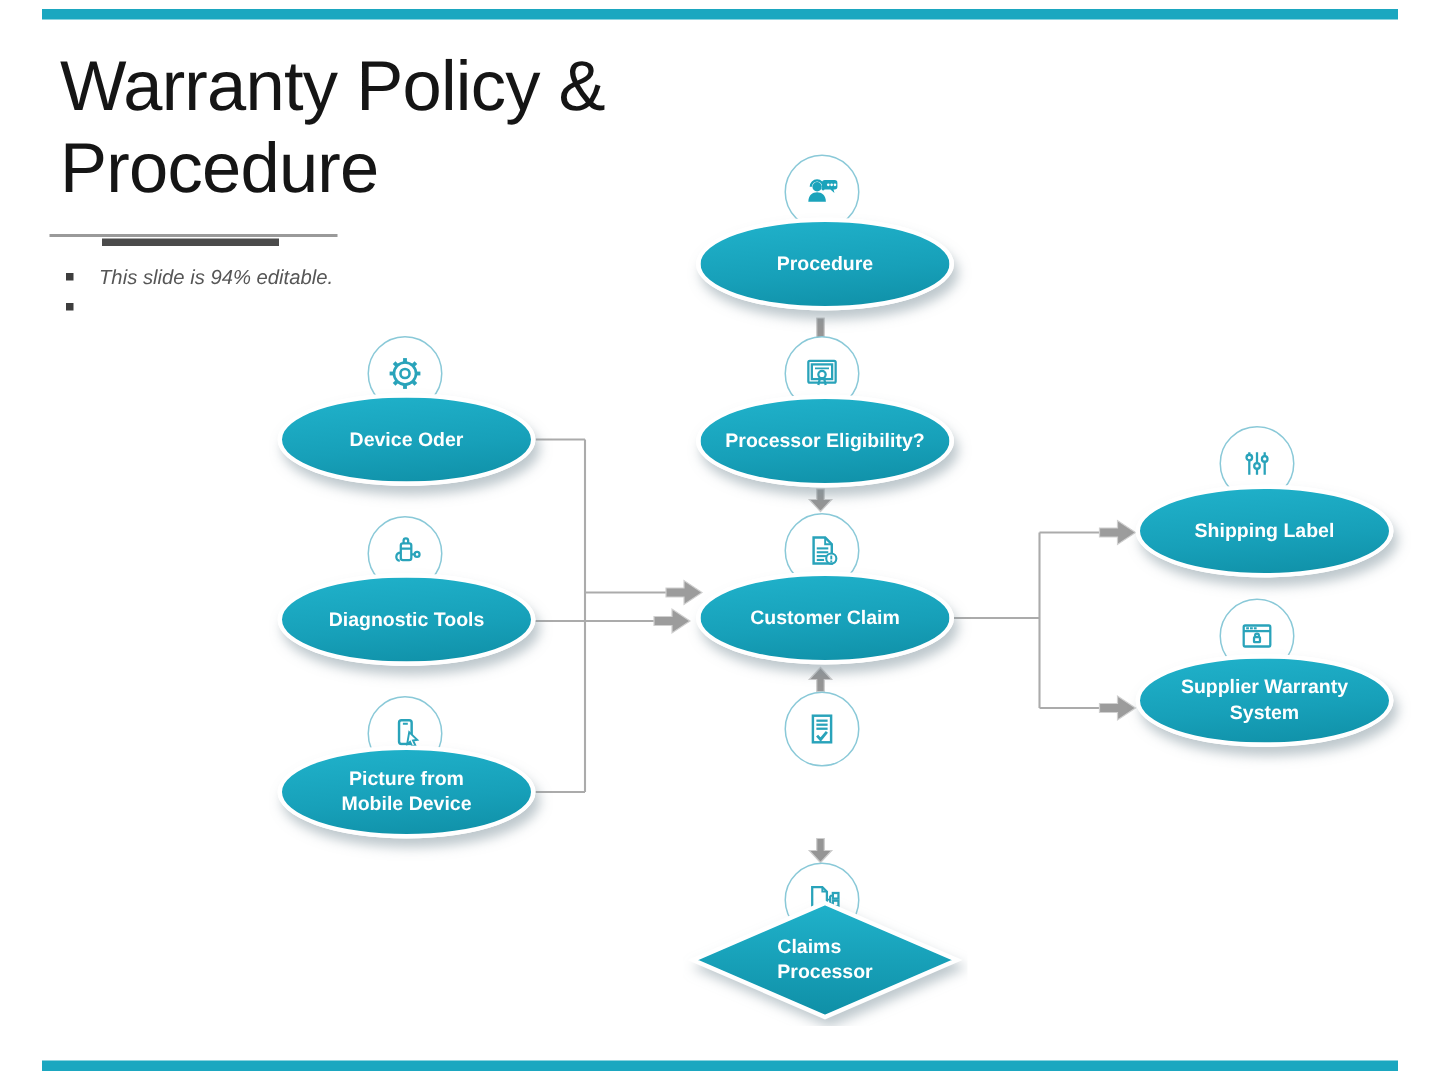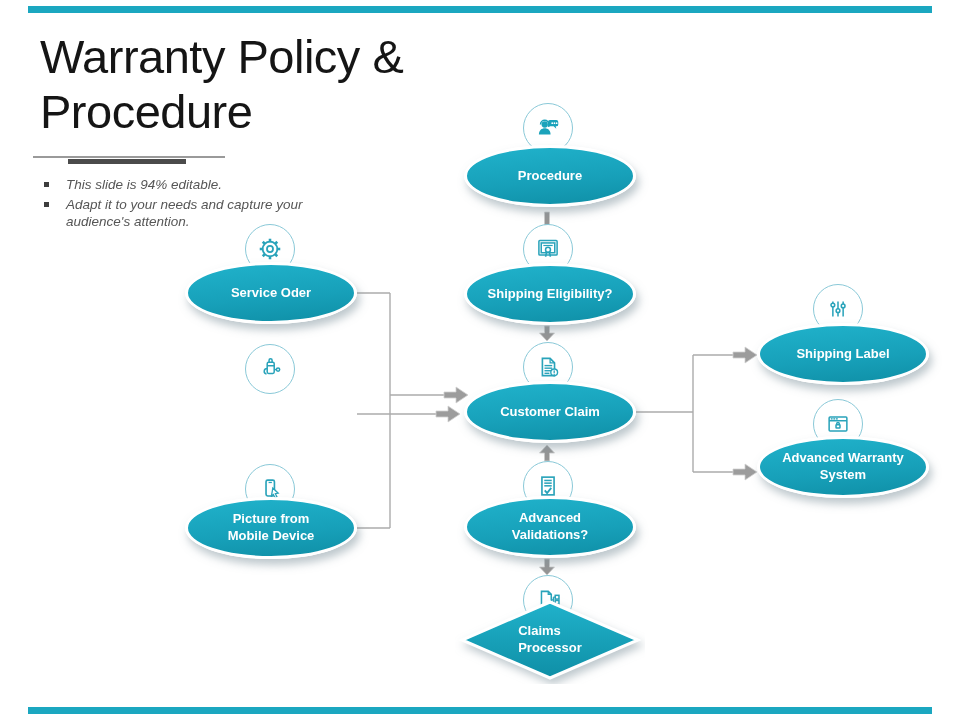--- a/index.html
+++ b/index.html
@@ -71,21 +71,20 @@
   <div class="rule-thin"></div>
   <div class="rule-thick"></div>
 
   <ul class="bullets">
     <li>
       <span class="bullet-square"></span>
       <span>This slide is 94% editable.</span>
     </li>
     <li>
       <span class="bullet-square"></span>
-      <span>Adapt it to your needs and capture your audience's attention.</span>
     </li>
   </ul>
 
   <svg class="connectors" width="960" height="720" viewBox="0 0 960 720">
     <g stroke="#ababab" stroke-width="1.4" fill="none">
       <path d="M357,293 H390"></path>
       <path d="M390,293 V528"></path>
       <path d="M357,528 H390"></path>
       <path d="M390,395 H448"></path>
       <path d="M357,414 H440"></path>
@@ -231,41 +230,40 @@
       </g>
       <rect x="10.3" y="12.6" width="3.4" height="2.9" rx="0.4"></rect>
       <path d="M10.9,12.6 V11.8 a1.1,1.1 0 0 1 2.2,0 V12.6"></path>
     </svg>
   </div>
 
   <div class="node ellipse" id="n-customer">
     <span>Procedure</span>
   </div>
   <div class="node ellipse" id="n-eligibility">
-    <span>Shipping Eligibility?</span>
+    <span>Processor Eligibility?</span>
   </div>
   <div class="node ellipse" id="n-claim">
     <span>Customer Claim</span>
   </div>
-  <div class="node ellipse" id="n-advanced">
-    <span>Advanced
-Validations?</span>
-  </div>
   <div class="node ellipse" id="n-service">
-    <span>Service Oder</span>
+    <span>Device Oder</span>
+  </div>
+  <div class="node ellipse" id="n-diagnostic">
+    <span>Diagnostic Tools</span>
   </div>
   <div class="node ellipse" id="n-shipping">
     <span>Shipping Label</span>
   </div>
   <div class="node ellipse" id="n-picture">
     <span>Picture from
 Mobile Device</span>
   </div>
   <div class="node ellipse" id="n-supplier">
-    <span>Advanced Warranty
+    <span>Supplier Warranty
 System</span>
   </div>
 
   <div class="diamond-wrap">
     <svg width="190" height="88" viewBox="0 0 190 88">
       <defs>
         <linearGradient id="tg" x1="0" y1="0" x2="0" y2="1">
           <stop offset="0" stop-color="#20B2CB"></stop>
           <stop offset="1" stop-color="#0F8FA6"></stop>
         </linearGradient>

